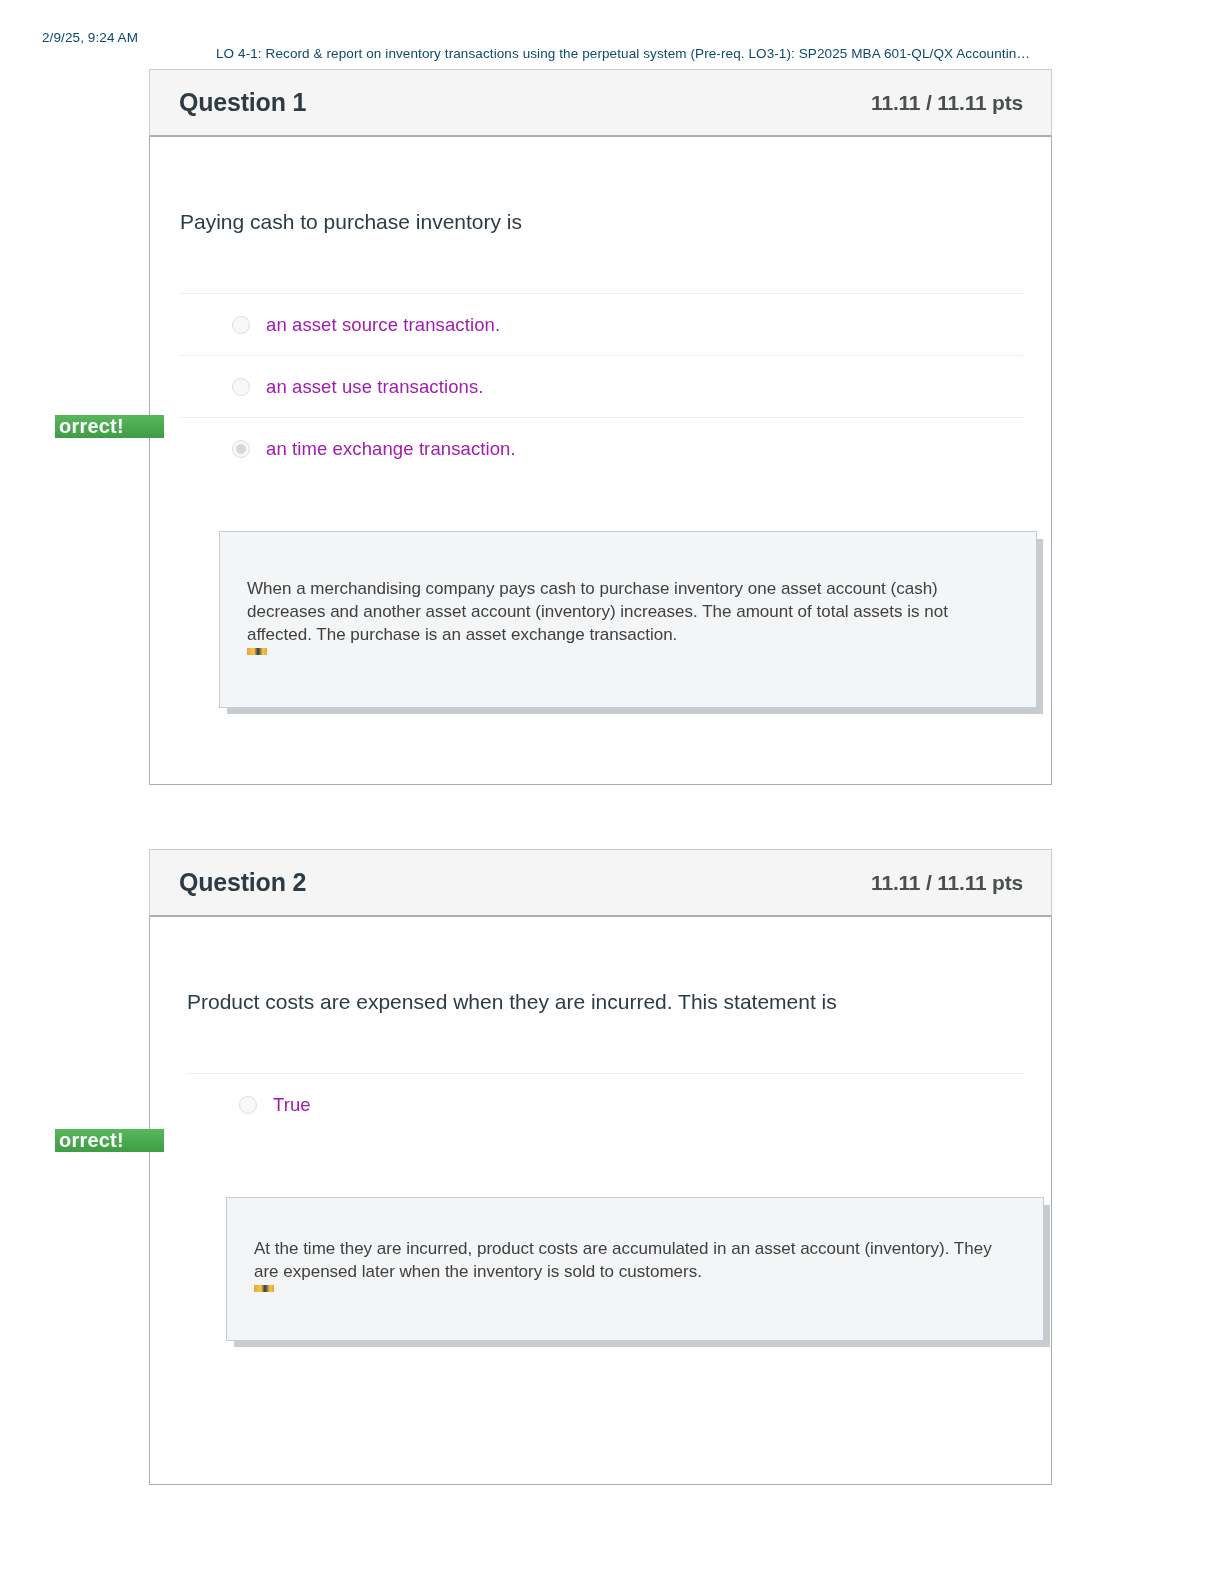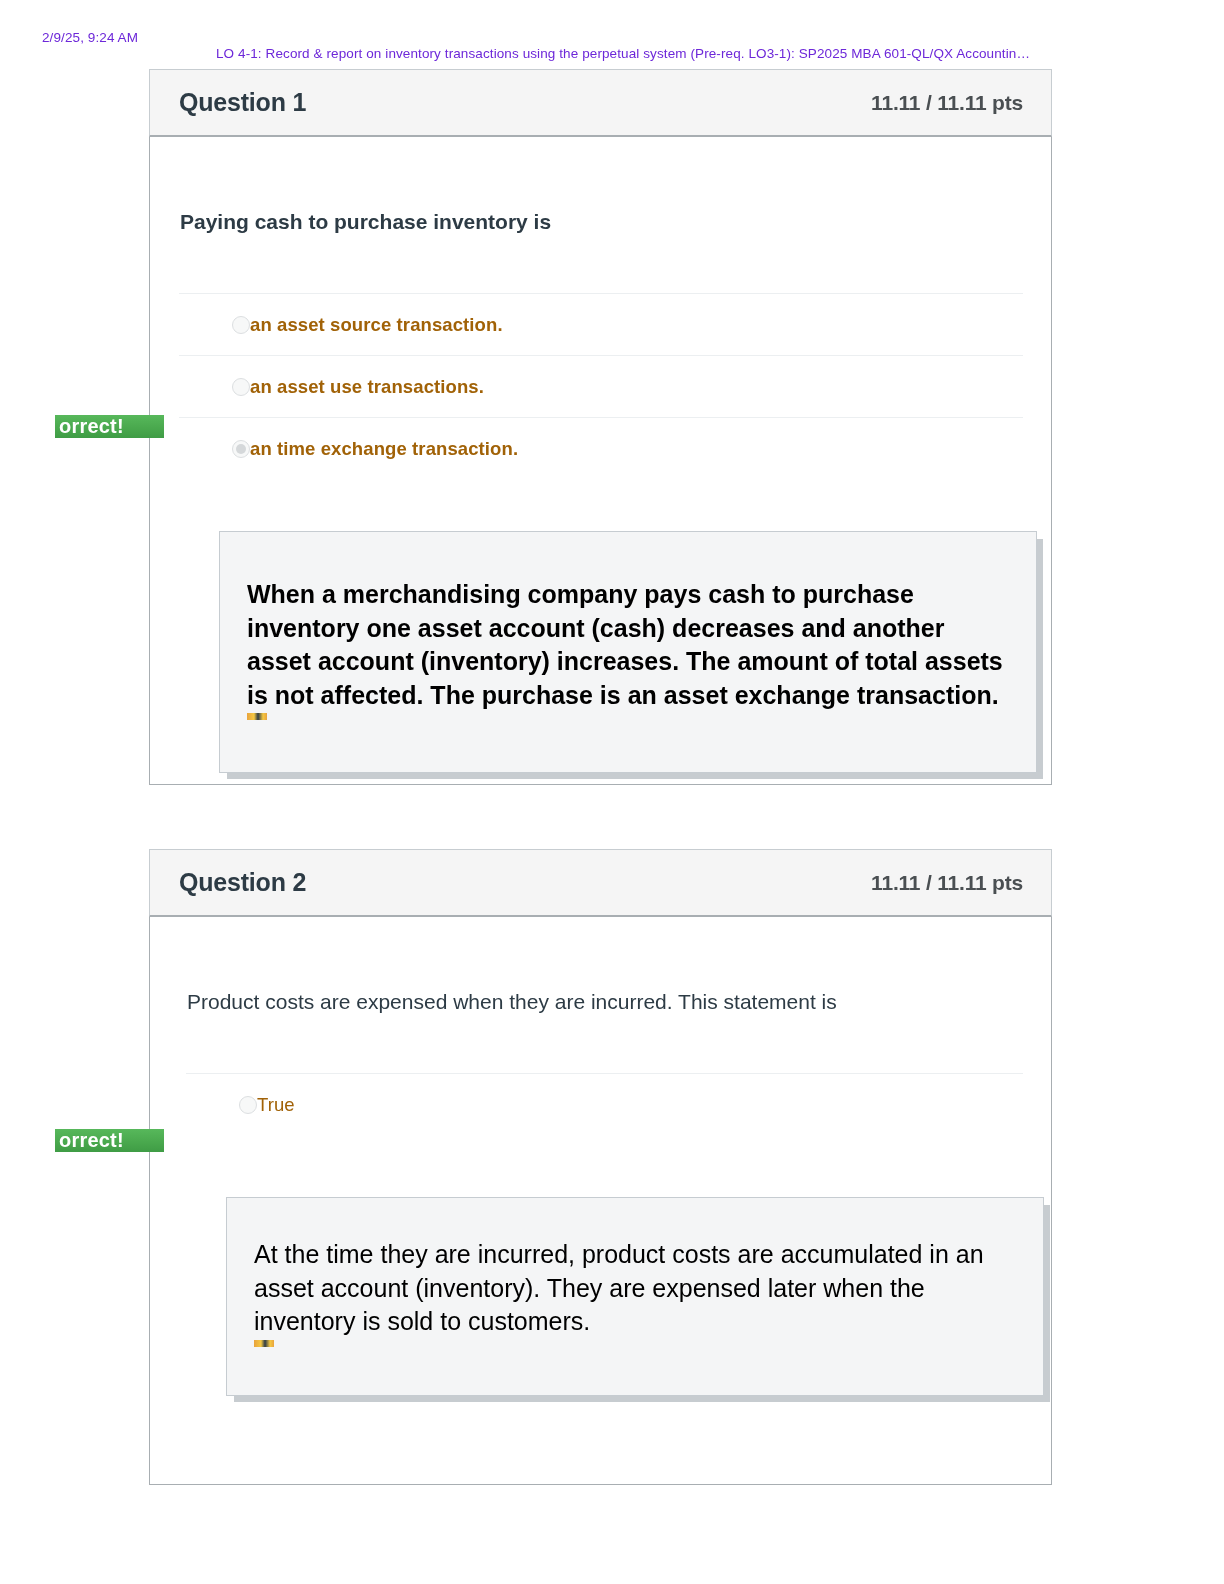--- a/index.html
+++ b/index.html
@@ -17,21 +17,21 @@
   }
 
   
   .print-header {
     position: absolute;
     top: 30px;
     left: 0;
     width: 1224px;
     height: 22px;
     font-size: 13.5px;
-    color: #6d28d9;
+    color: #0c4a6e;
     white-space: nowrap;
   }
   .print-header .ph-date {
     position: absolute;
     left: 42px;
     top: 0;
     letter-spacing: 0.1px;
   }
   .print-header .ph-title {
     position: absolute;
@@ -75,21 +75,21 @@
     letter-spacing: -0.2px;
   }
 
   .q-body {
     box-sizing: border-box;
     border: 1px solid #a8aeb2;
     border-top: none;
     background: #ffffff;
     padding: 0 28px 24px 29px;
   }
-  .q1 .q-body { height: 648px; font-weight: bold; }
+  .q1 .q-body { height: 648px; }
   .q2 .q-body { height: 568px; padding-left: 36px; }
 
   .q-text {
     font-size: 21px;
     line-height: 1.45;
     color: #2d3b45;
     padding-top: 70px;
     padding-left: 1px;
   }
 
@@ -122,43 +122,44 @@
     position: absolute;
     left: 3px;
     top: 3px;
     width: 10px;
     height: 10px;
     border-radius: 50%;
     background: #d5d8da;
   }
   .answer-label {
     font-size: 18.5px;
-    color: #a16207;
+    color: #a21caf;
+    margin-left: 16px;
     letter-spacing: 0.1px;
   }
 
   
   .explanation {
     margin-top: 52px;
     margin-left: 40px;
     margin-right: 0;
     width: 818px;
     box-sizing: border-box;
     background: #f4f5f6;
     border: 1px solid #c6ccd1;
     box-shadow: 7px 7px 0 -1px #c7ccd0;
     padding: 46px 30px 60px 27px;
     position: relative;
   }
   .q2 .explanation { margin-top: 62px; padding: 40px 30px 56px 27px; }
 
   .explanation-text {
-    font-size: 25px;
+    font-size: 17px;
     line-height: 1.34;
-    color: #000000;
+    color: #404040;
   }
   .explanation-mark {
     position: absolute;
     width: 20px;
     height: 7px;
     background: linear-gradient(90deg, #e8a33d 0%, #f5c842 35%, #2d3b45 55%, #f5c842 80%, #e8a33d 100%);
     left: 27px;
     bottom: 52px;
   }
   .q2 .explanation-mark { bottom: 48px; }

